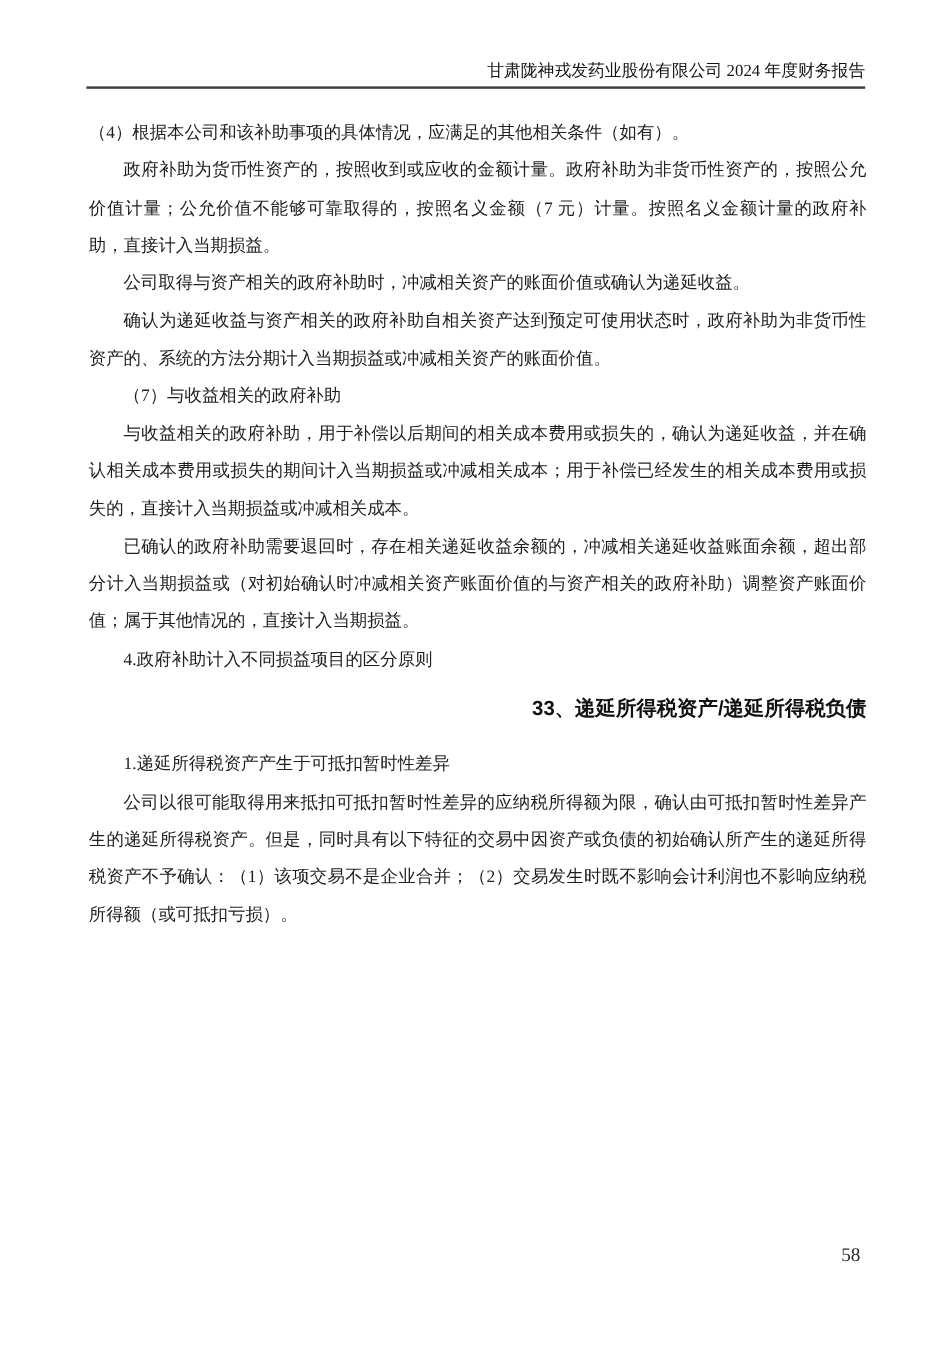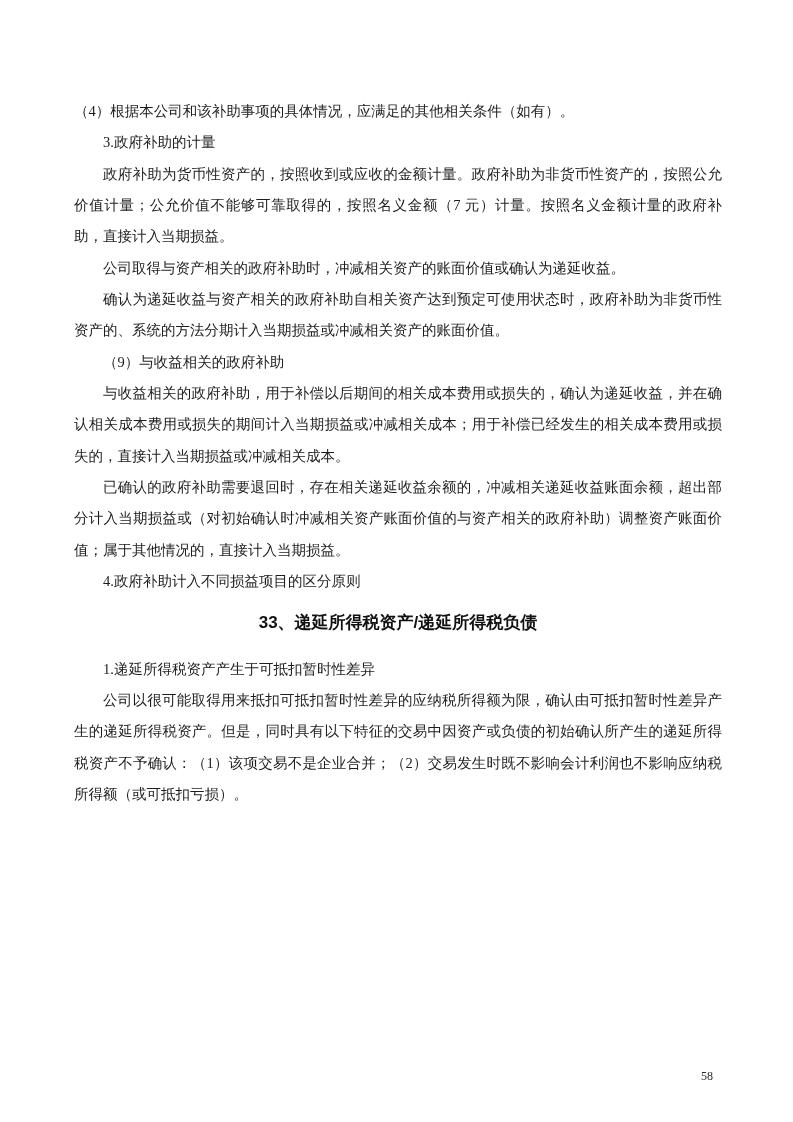--- a/index.html
+++ b/index.html
@@ -42,46 +42,47 @@
     padding: 0;
   }
   .doc-body p.indent {
     text-indent: 2em;
   }
   .doc-body h2.section-heading {
     font-size: 17px;
     font-weight: bold;
     line-height: 34px;
     margin: 8px 0 14px 0;
-    text-align: center;
+    text-align: right;
     color: #111111;
     font-family: "Liberation Sans", "DejaVu Sans", sans-serif;
   }
   .page-number {
     position: absolute;
     top: 1038px;
     left: 701px;
-    font-size: 12px;
+    font-size: 16px;
     color: #2a2a2a;
-    margin-top: 31px;
   }
 </style>
 </head>
 <body>
 
 <div class="page">
 
+  <div class="page-header">
+    <span>甘肃陇神戎发药业股份有限公司 2024 年度财务报告</span>
+  </div>
 
   <div class="doc-body">
       <p>（4）根据本公司和该补助事项的具体情况，应满足的其他相关条件（如有）。</p>
-      <p class="indent">3.政府补助的计量</p>
       <p class="indent">政府补助为货币性资产的，按照收到或应收的金额计量。政府补助为非货币性资产的，按照公允价值计量；公允价值不能够可靠取得的，按照名义金额（7 元）计量。按照名义金额计量的政府补助，直接计入当期损益。</p>
       <p class="indent">公司取得与资产相关的政府补助时，冲减相关资产的账面价值或确认为递延收益。</p>
       <p class="indent">确认为递延收益与资产相关的政府补助自相关资产达到预定可使用状态时，政府补助为非货币性资产的、系统的方法分期计入当期损益或冲减相关资产的账面价值。</p>
-      <p class="indent">（9）与收益相关的政府补助</p>
+      <p class="indent">（7）与收益相关的政府补助</p>
       <p class="indent">与收益相关的政府补助，用于补偿以后期间的相关成本费用或损失的，确认为递延收益，并在确认相关成本费用或损失的期间计入当期损益或冲减相关成本；用于补偿已经发生的相关成本费用或损失的，直接计入当期损益或冲减相关成本。</p>
       <p class="indent">已确认的政府补助需要退回时，存在相关递延收益余额的，冲减相关递延收益账面余额，超出部分计入当期损益或（对初始确认时冲减相关资产账面价值的与资产相关的政府补助）调整资产账面价值；属于其他情况的，直接计入当期损益。</p>
       <p class="indent">4.政府补助计入不同损益项目的区分原则</p>
       <h2 class="section-heading">33、递延所得税资产/递延所得税负债</h2>
       <p class="indent">1.递延所得税资产产生于可抵扣暂时性差异</p>
       <p class="indent">公司以很可能取得用来抵扣可抵扣暂时性差异的应纳税所得额为限，确认由可抵扣暂时性差异产生的递延所得税资产。但是，同时具有以下特征的交易中因资产或负债的初始确认所产生的递延所得税资产不予确认：（1）该项交易不是企业合并；（2）交易发生时既不影响会计利润也不影响应纳税所得额（或可抵扣亏损）。</p>
     </div>
 
   <div class="page-number">58</div>
 

